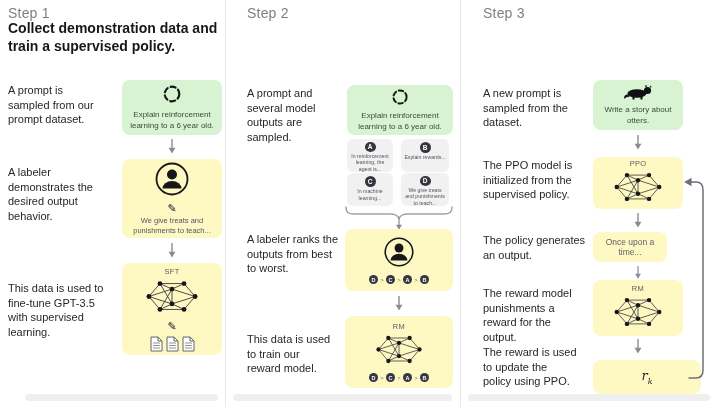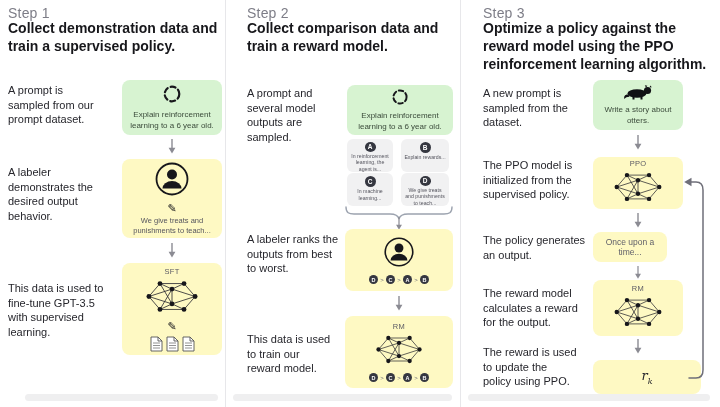--- a/index.html
+++ b/index.html
@@ -145,21 +145,20 @@
           <g stroke="#777" stroke-width="0.8">
             <line x1="3" y1="7" x2="10" y2="7"></line>
             <line x1="3" y1="9.5" x2="10" y2="9.5"></line>
             <line x1="3" y1="12" x2="10" y2="12"></line>
           </g>
         </svg>
     </div>
   </div>
 
   <div class="abs step-label" style="left:247px;top:5px">Step 2</div>
-  <div class="abs heading" style="left:247px;top:20px;width:205px">Collect comparison data and train a reward model.</div>
 
   <div class="abs caption" style="left:247px;top:86px;width:80px">A prompt and several model outputs are sampled.</div>
   <div class="abs caption" style="left:247px;top:232px;width:95px">A labeler ranks the outputs from best to worst.</div>
   <div class="abs caption" style="left:247px;top:332px;width:85px">This data is used to train our reward model.</div>
 
   <div class="box box-green" style="left:347px;top:85px;width:106px;height:50px">
     <span style="margin-bottom:1px">
       <svg width="18" height="18" viewBox="0 0 20 20">
           <circle cx="10" cy="10" r="7.3" fill="none" stroke="#17171b" stroke-width="2.2" stroke-dasharray="5 3.2" stroke-linecap="round"></circle>
         </svg>
@@ -262,26 +261,25 @@
       <span class="sep">&gt;</span>
       <span class="rc">C</span>
       <span class="sep">&gt;</span>
       <span class="rc">A</span>
       <span class="sep">&gt;</span>
       <span class="rc">B</span>
     </div>
   </div>
 
   <div class="abs step-label" style="left:483px;top:5px">Step 3</div>
-  <div class="abs heading" style="left:483px;top:20px;width:228px">Optimize a policy against the reward model using the PPO reinforcement learning algorithm.</div>
 
   <div class="abs caption" style="left:483px;top:86px;width:85px">A new prompt is sampled from the dataset.</div>
   <div class="abs caption" style="left:483px;top:158px;width:95px">The PPO model is initialized from the supervised policy.</div>
   <div class="abs caption" style="left:483px;top:233px;width:105px">The policy generates an output.</div>
-  <div class="abs caption" style="left:483px;top:286px;width:100px">The reward model calculates a reward for the output.</div>
+  <div class="abs caption" style="left:483px;top:286px;width:100px">The reward model punishments a reward for the output.</div>
   <div class="abs caption" style="left:483px;top:345px;width:95px">The reward is used to update the policy using PPO.</div>
 
   <div class="box box-green" style="left:593px;top:80px;width:90px;height:50px">
     <span style="margin-bottom:1px">
       <svg width="30" height="16" viewBox="0 0 30 16" fill="#101014">
         <ellipse cx="14" cy="9.5" rx="9.5" ry="4.2"></ellipse>
         <circle cx="24.5" cy="6.5" r="3.6"></circle>
         <path d="M23,3.5 l-1.2,-2.3 2.6,0.6 z"></path>
         <path d="M26.6,3.6 l0.7,-2.2 1.5,1.9 z"></path>
         <path d="M5.5,10.5 C2,10 0.5,12.5 1.5,15 C2.5,13.5 4,12.8 6.5,12.8 z"></path>

